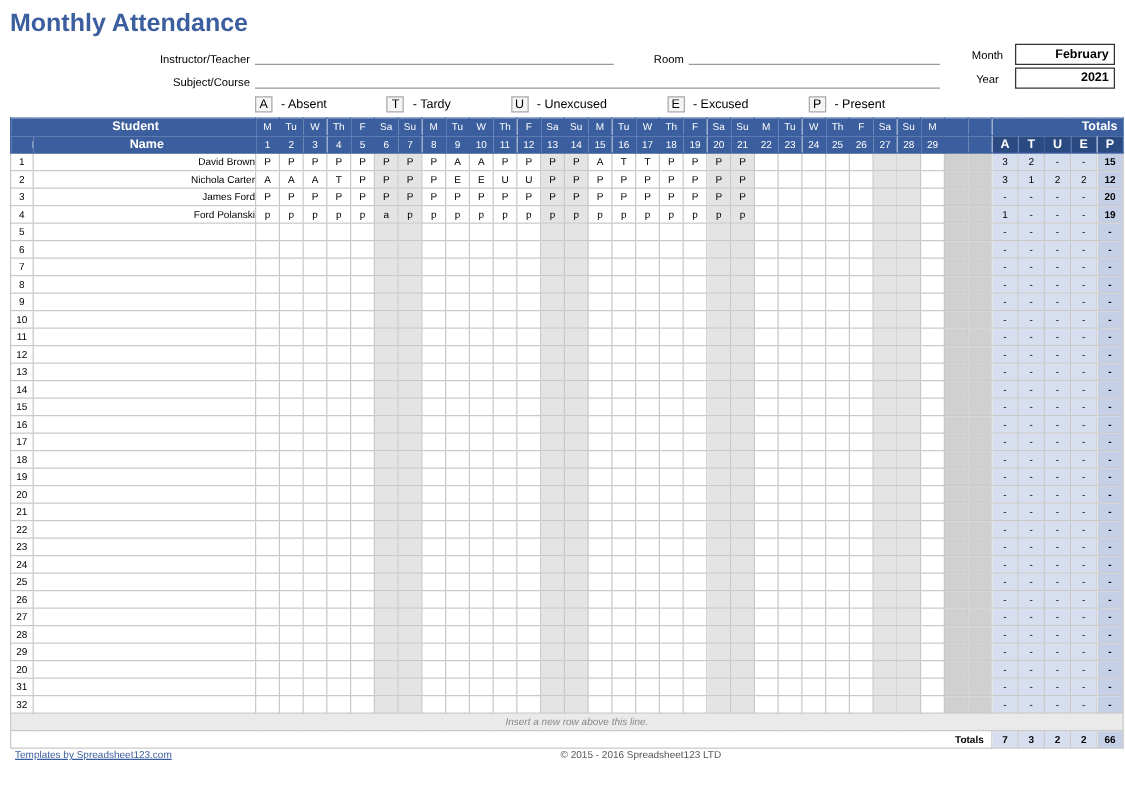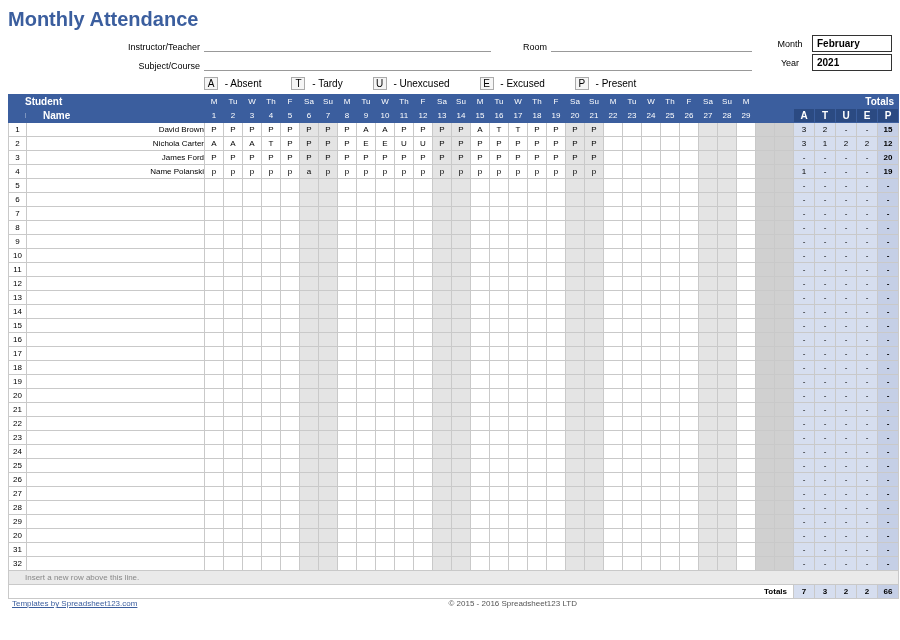--- a/index.html
+++ b/index.html
@@ -18,45 +18,45 @@
     font-size: 20px;
     font-weight: bold;
     margin: 0 0 4px 0;
   }
   .top-row { display: flex; align-items: flex-end; margin-bottom: 2px; }
   .top-row .label { text-align: right; padding-right: 4px; }
   .top-row .line { border-bottom: 1px solid #999; height: 14px; flex: 1; }
   .month-year { display: flex; align-items: center; }
   .month-year .lbl { width: 40px; text-align: center; padding-right: 4px; }
   .month-year .val {
-    width: 80px; border: 1px solid #333; text-align: left;
+    width: 80px; border: 1px solid #333; text-align: right;
     font-weight: bold; padding: 2px 4px; font-size: 10px;
   }
-  .legend-row { margin: 6px 0 4px 196px; display: flex; gap: 30px; font-size: 10px; }
+  .legend-row { margin: 6px 0 4px 196px; display: flex; gap: 48px; font-size: 10px; }
   .legend-row .code { display: inline-block; width: 14px; text-align: center; border: 1px solid #aaa; background:#f5f5f5; margin-right:4px;}
   table { border-collapse: collapse; width: 100%; table-layout: fixed; }
   th, td { padding: 0; text-align: center; height: 14px; font-size: 8px; overflow: hidden; }
   .hdr1 th { background: #3b5e9e; color: #fff; font-weight: normal; border:1px solid #3b5e9e;}
   .hdr2 th { background: #3b5e9e; color: #fff; font-weight: normal; border:1px solid #3b5e9e;}
-  .hdr1 .student, .hdr2 .student { text-align: left; padding-left: 16px; font-weight: bold; font-size:10px;}
+  .hdr1 .student, .hdr2 .student { text-align: center; padding-left: 4px; font-weight: bold; font-size:10px;}
   .hdr1 .totals { text-align: right; padding-right: 4px; font-weight: bold; font-size:10px;}
   .hdr2 .tot-h { background:#2b4a82; font-weight:bold; font-size:10px;}
   col.id { width: 18px; }
   col.name { width: 178px; }
   col.day { width: 19px; }
   col.tot { width: 21px; }
   td { border: 1px solid #c9c9c9; }
   td.id { background: #fff; text-align: center; }
   td.name { text-align: right; padding-left: 4px; background: #fff; white-space: nowrap;}
   td.day { background: #fff; }
   td.day.weekend { background: #e4e4e4; }
   td.day.extra { background: #d0d0d0; }
   td.tot { background: #d6deef; }
   td.tot.p { background:#c5cfe6; font-weight:bold;}
-  tr.insert td { background:#eaeaea; color:#888; text-align:left; padding-left:16px;}
+  tr.insert td { background:#eaeaea; color:#888; font-style:italic; text-align:center; padding-left:16px;}
   tr.totals-row td { font-weight:bold; background:#fff; }
   tr.totals-row td.tot { background:#d6deef;}
   tr.totals-row td.tot.p { background:#c5cfe6;}
   tr.totals-row .lab { text-align:right; padding-right:6px;}
   .footer { margin-top:0; display:flex; justify-content:space-between; font-size:8px; color:#555; padding:0 4px;}
   .footer a { color:#3b5e9e; text-decoration:underline; }
 </style>
 </head>
 <body>
 
@@ -325,21 +325,21 @@
         <td class="day extra"></td>
         <td class="day extra"></td>
         <td class="tot">-</td>
         <td class="tot">-</td>
         <td class="tot">-</td>
         <td class="tot">-</td>
         <td class="tot p">20</td>
       </tr>
       <tr>
         <td class="id">4</td>
-        <td class="name">Name Polanski</td>
+        <td class="name">Ford Polanski</td>
         <td class="day">p</td>
         <td class="day">p</td>
         <td class="day">p</td>
         <td class="day">p</td>
         <td class="day">p</td>
         <td class="day weekend">a</td>
         <td class="day weekend">p</td>
         <td class="day">p</td>
         <td class="day">p</td>
         <td class="day">p</td>

